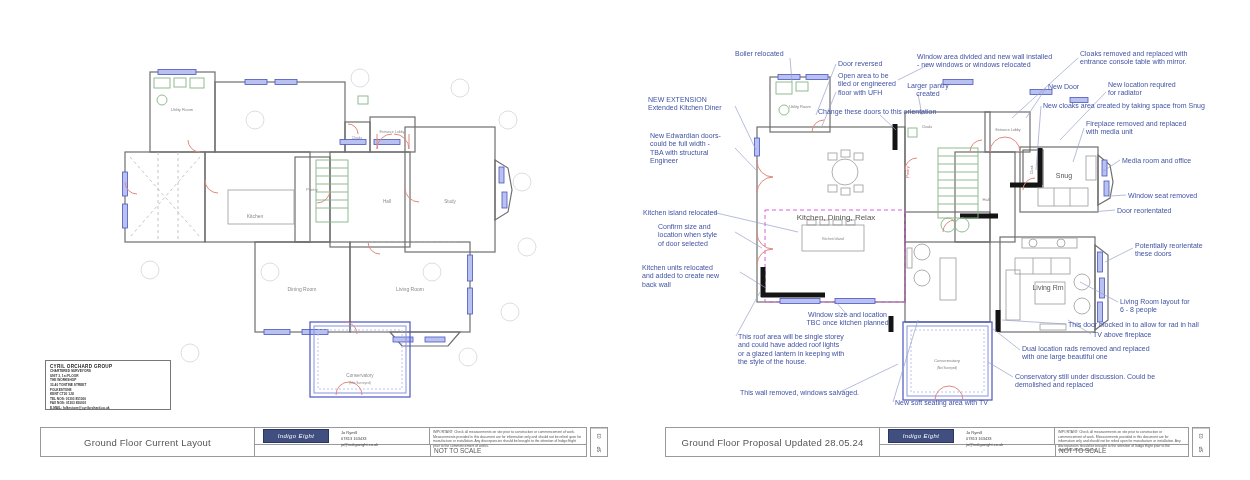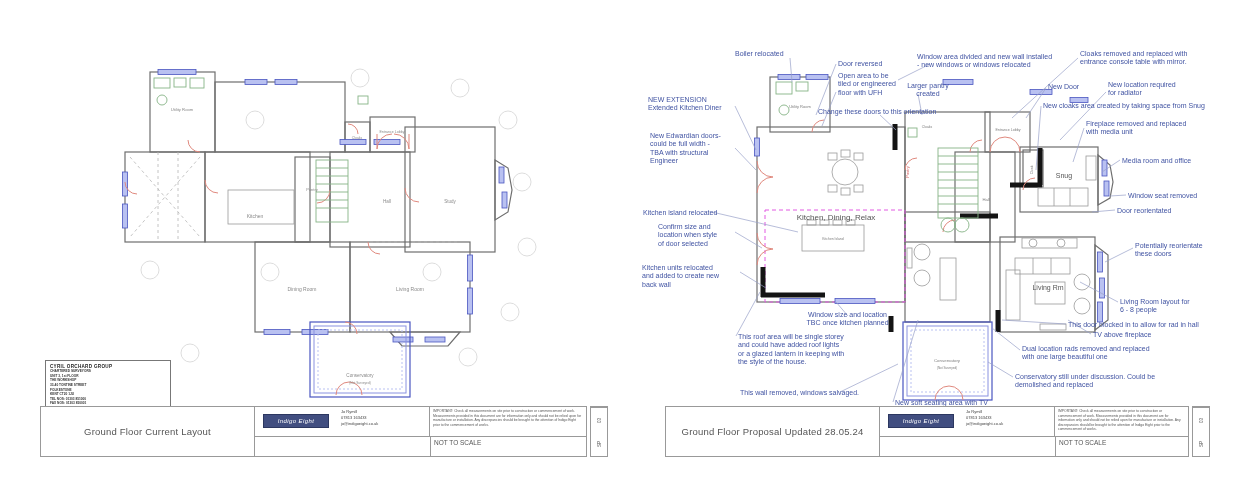--- a/index.html
+++ b/index.html
@@ -11,21 +11,21 @@
   .plan-svg{position:absolute;left:0;top:0;}
   
   .anno{position:absolute;font-size:7px;line-height:1.18;color:#4053a2;white-space:pre-line;}
   .anno.center{text-align:center;}
   
   .company{position:absolute;left:5px;top:340px;width:126px;height:50px;border:1px solid #777;
            background:#fff;padding:3px 4px;box-sizing:border-box;color:#222;}
   .company .co-name{font-size:4.6px;font-weight:bold;letter-spacing:.3px;}
   .company .co-line{font-size:3.2px;line-height:1.45;font-weight:bold;color:#333;}
   
-  .titlebar{position:absolute;bottom:1px;height:51px;display:flex;background:#fff;}
+  .titlebar{position:absolute;bottom:1px;height:30px;display:flex;background:#fff;}
   #sheet-left .titlebar{left:0;width:568px;}
   #sheet-right .titlebar{left:25px;width:545px;margin-top:48px;}
   .tb-box{display:flex;border:1px solid #999;flex:1;}
   .tb-title{flex:0 0 213px;display:flex;align-items:center;justify-content:center;
             font-size:9.5px;color:#555;border-right:1px solid #999;letter-spacing:.2px;}
   .tb-main{flex:1;display:flex;flex-direction:column;}
   .tb-top{flex:1.5;display:flex;border-bottom:1px solid #999;min-height:0;}
   .tb-bottom{flex:1;display:flex;min-height:0;}
   .tb-logo-cell{flex:0 0 82px;display:flex;align-items:center;justify-content:center;}
   .logo-box{background:#414e80;border:1px solid #2c3760;color:#fff;font-size:6px;

